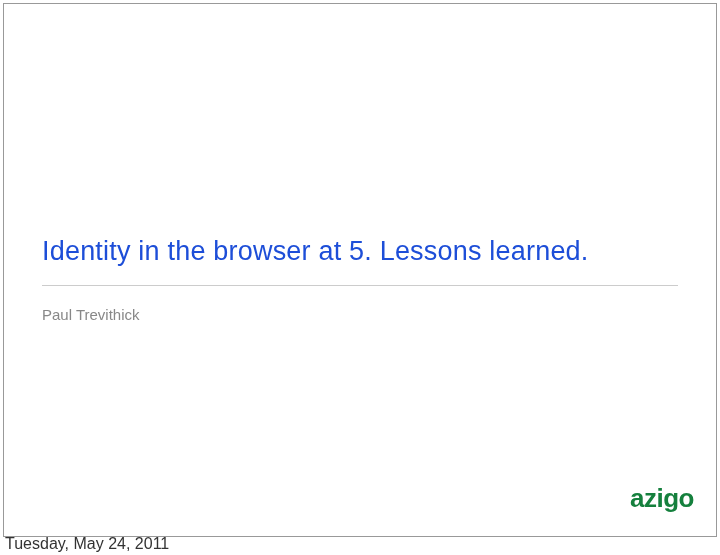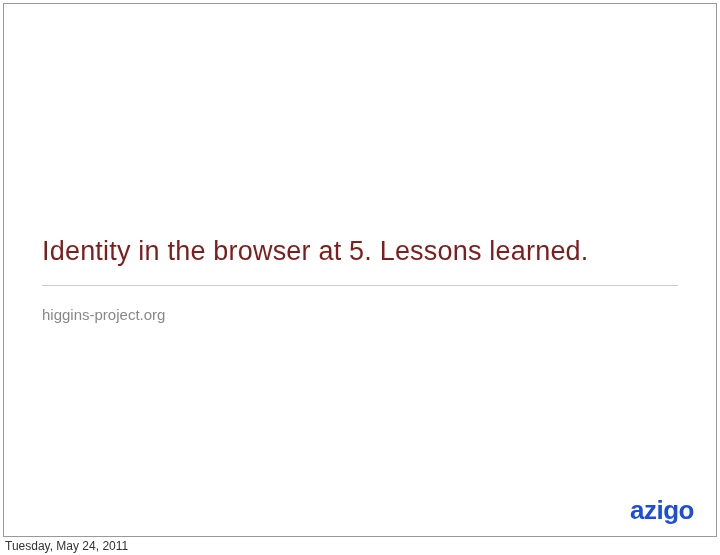--- a/index.html
+++ b/index.html
@@ -25,62 +25,62 @@
     }
     .content {
       position: absolute;
       top: 232px;
       left: 38px;
       right: 38px;
     }
     .title {
       font-size: 27px;
       font-weight: 300;
-      color: #7f1d1d;
+      color: #1d4ed8;
       letter-spacing: 0.2px;
       margin-bottom: 18px;
     }
     .divider {
       border: none;
       border-top: 1px solid #ccc;
       margin-bottom: 18px;
       width: 100%;
     }
     .author-block {
       color: #888;
       font-size: 15px;
       font-weight: 400;
       line-height: 1.45;
     }
     .logo {
       position: absolute;
       right: 22px;
-      bottom: 10px;
+      bottom: 22px;
       font-family: "Helvetica Neue", Helvetica, Arial, sans-serif;
       font-weight: 700;
       font-size: 26px;
-      color: #1d4ed8;
+      color: #15803d;
       letter-spacing: -0.5px;
     }
     .footer-date {
       position: absolute;
       left: 5px;
       bottom: 2px;
-      font-size: 12px;
+      font-size: 16px;
       color: #333;
       font-family: Arial, sans-serif;
     }
   </style>
 </head>
 <body>
 
 <div class="slide-frame">
   <div class="content">
     <h1 class="title">Identity in the browser at 5. Lessons learned.</h1>
     <hr class="divider">
     <div class="author-block">
-      <div>higgins-project.org</div>
+      <div>Paul Trevithick</div>
     </div>
   </div>
   <div class="logo">azigo</div>
 </div>
 
 <div class="footer-date">Tuesday, May 24, 2011</div>
 
 </body></html>

